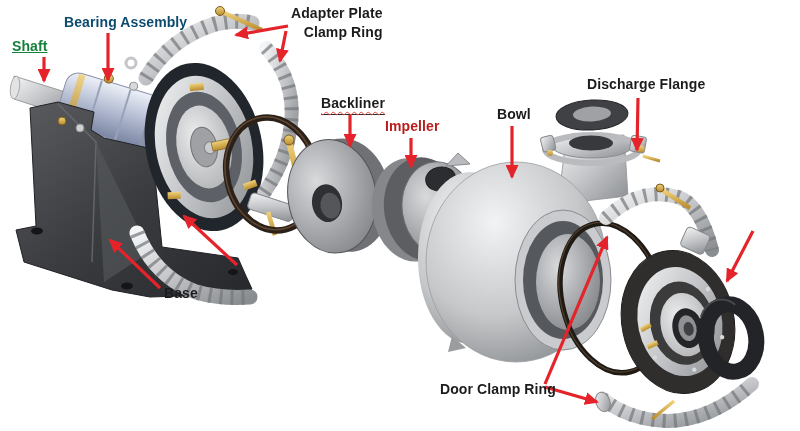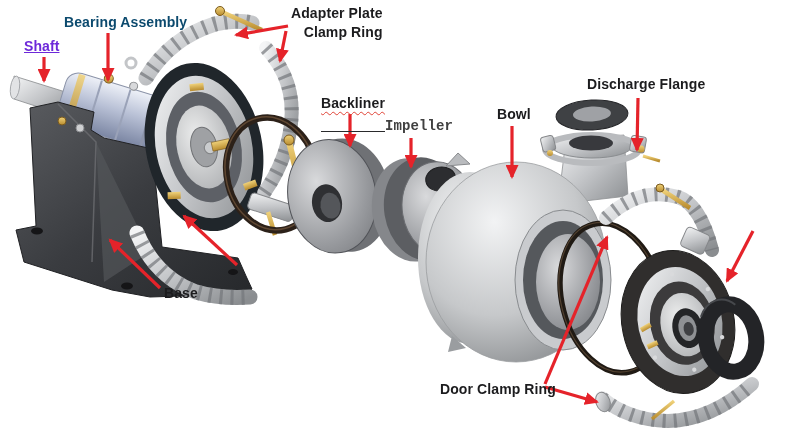--- a/index.html
+++ b/index.html
@@ -5,21 +5,21 @@
   html,body{margin:0;padding:0;background:#fff;}
   .stage{position:relative;width:800px;height:431px;background:#ffffff;overflow:hidden;
          font-family:"Liberation Sans",sans-serif;}
   svg.scene{position:absolute;left:0;top:0;}
   .label-layer{position:absolute;left:0;top:0;width:800px;height:431px;pointer-events:none;}
   .part-label{position:absolute;font-size:14px;font-weight:700;line-height:19px;
               color:#1c1c1e;white-space:nowrap;letter-spacing:.1px;}
   .part-label.underlined .lbl-line{
       border-bottom:1.5px solid #2a2a2c;
       text-decoration:underline wavy 1px #e04337;
-      text-underline-offset:3px;padding-bottom:18px;}
+      text-underline-offset:3px;padding-bottom:1px;}
 </style>
 </head>
 <body>
 
 <div class="stage">
 
 <svg class="scene" width="800" height="431" viewBox="0 0 800 431">
   <defs>
     <linearGradient id="gSilver" x1="0" y1="0" x2="1" y2="1">
       <stop offset="0" stop-color="#f4f5f6"></stop>
@@ -220,34 +220,34 @@
         <line x1="638" y1="98" x2="637" y2="150" stroke="#e5232a" stroke-width="3.2" marker-end="url(#arrowhead)"></line>
         <line x1="753" y1="231" x2="727" y2="281" stroke="#e5232a" stroke-width="3.2" marker-end="url(#arrowhead)"></line>
         <line x1="237" y1="265" x2="184" y2="216" stroke="#e5232a" stroke-width="3.2" marker-end="url(#arrowhead)"></line>
         <line x1="160" y1="288" x2="110" y2="240" stroke="#e5232a" stroke-width="3.2" marker-end="url(#arrowhead)"></line>
         <line x1="545" y1="384" x2="607" y2="237" stroke="#e5232a" stroke-width="3.2" marker-end="url(#arrowhead)"></line>
         <line x1="545" y1="387" x2="597" y2="402" stroke="#e5232a" stroke-width="3.2" marker-end="url(#arrowhead)"></line>
       </g>
 </svg>
 
 <div class="label-layer" id="label-layer">
-      <div class="part-label" style="left: 24px; top: 37px; color: #6d28d9; text-decoration: underline;">
+      <div class="part-label" style="left: 12px; top: 37px; color: #15803d; text-decoration: underline;">
         <div class="lbl-line">Shaft</div>
       </div>
       <div class="part-label" style="left: 64px; top: 13px; color: #0c4a6e;">
         <div class="lbl-line">Bearing Assembly</div>
       </div>
       <div class="part-label" style="left: 291px; top: 4px; color: rgb(28, 28, 30); text-align: right;">
         <div class="lbl-line">Adapter Plate</div>
         <div class="lbl-line">Clamp Ring</div>
       </div>
       <div class="part-label underlined" style="left: 321px; top: 94px; color: rgb(28, 28, 30);">
         <div class="lbl-line">Backliner</div>
       </div>
-      <div class="part-label" style="left: 385px; top: 117px; color: #404040; font-family: Liberation Mono, monospace;">
+      <div class="part-label" style="left: 385px; top: 117px; color: #b91c1c;">
         <div class="lbl-line">Impeller</div>
       </div>
       <div class="part-label" style="left: 497px; top: 105px; color: rgb(28, 28, 30);">
         <div class="lbl-line">Bowl</div>
       </div>
       <div class="part-label" style="left: 587px; top: 75px; color: rgb(28, 28, 30);">
         <div class="lbl-line">Discharge Flange</div>
       </div>
       <div class="part-label" style="left: 164px; top: 284px; color: rgb(28, 28, 30);">
         <div class="lbl-line">Base</div>

